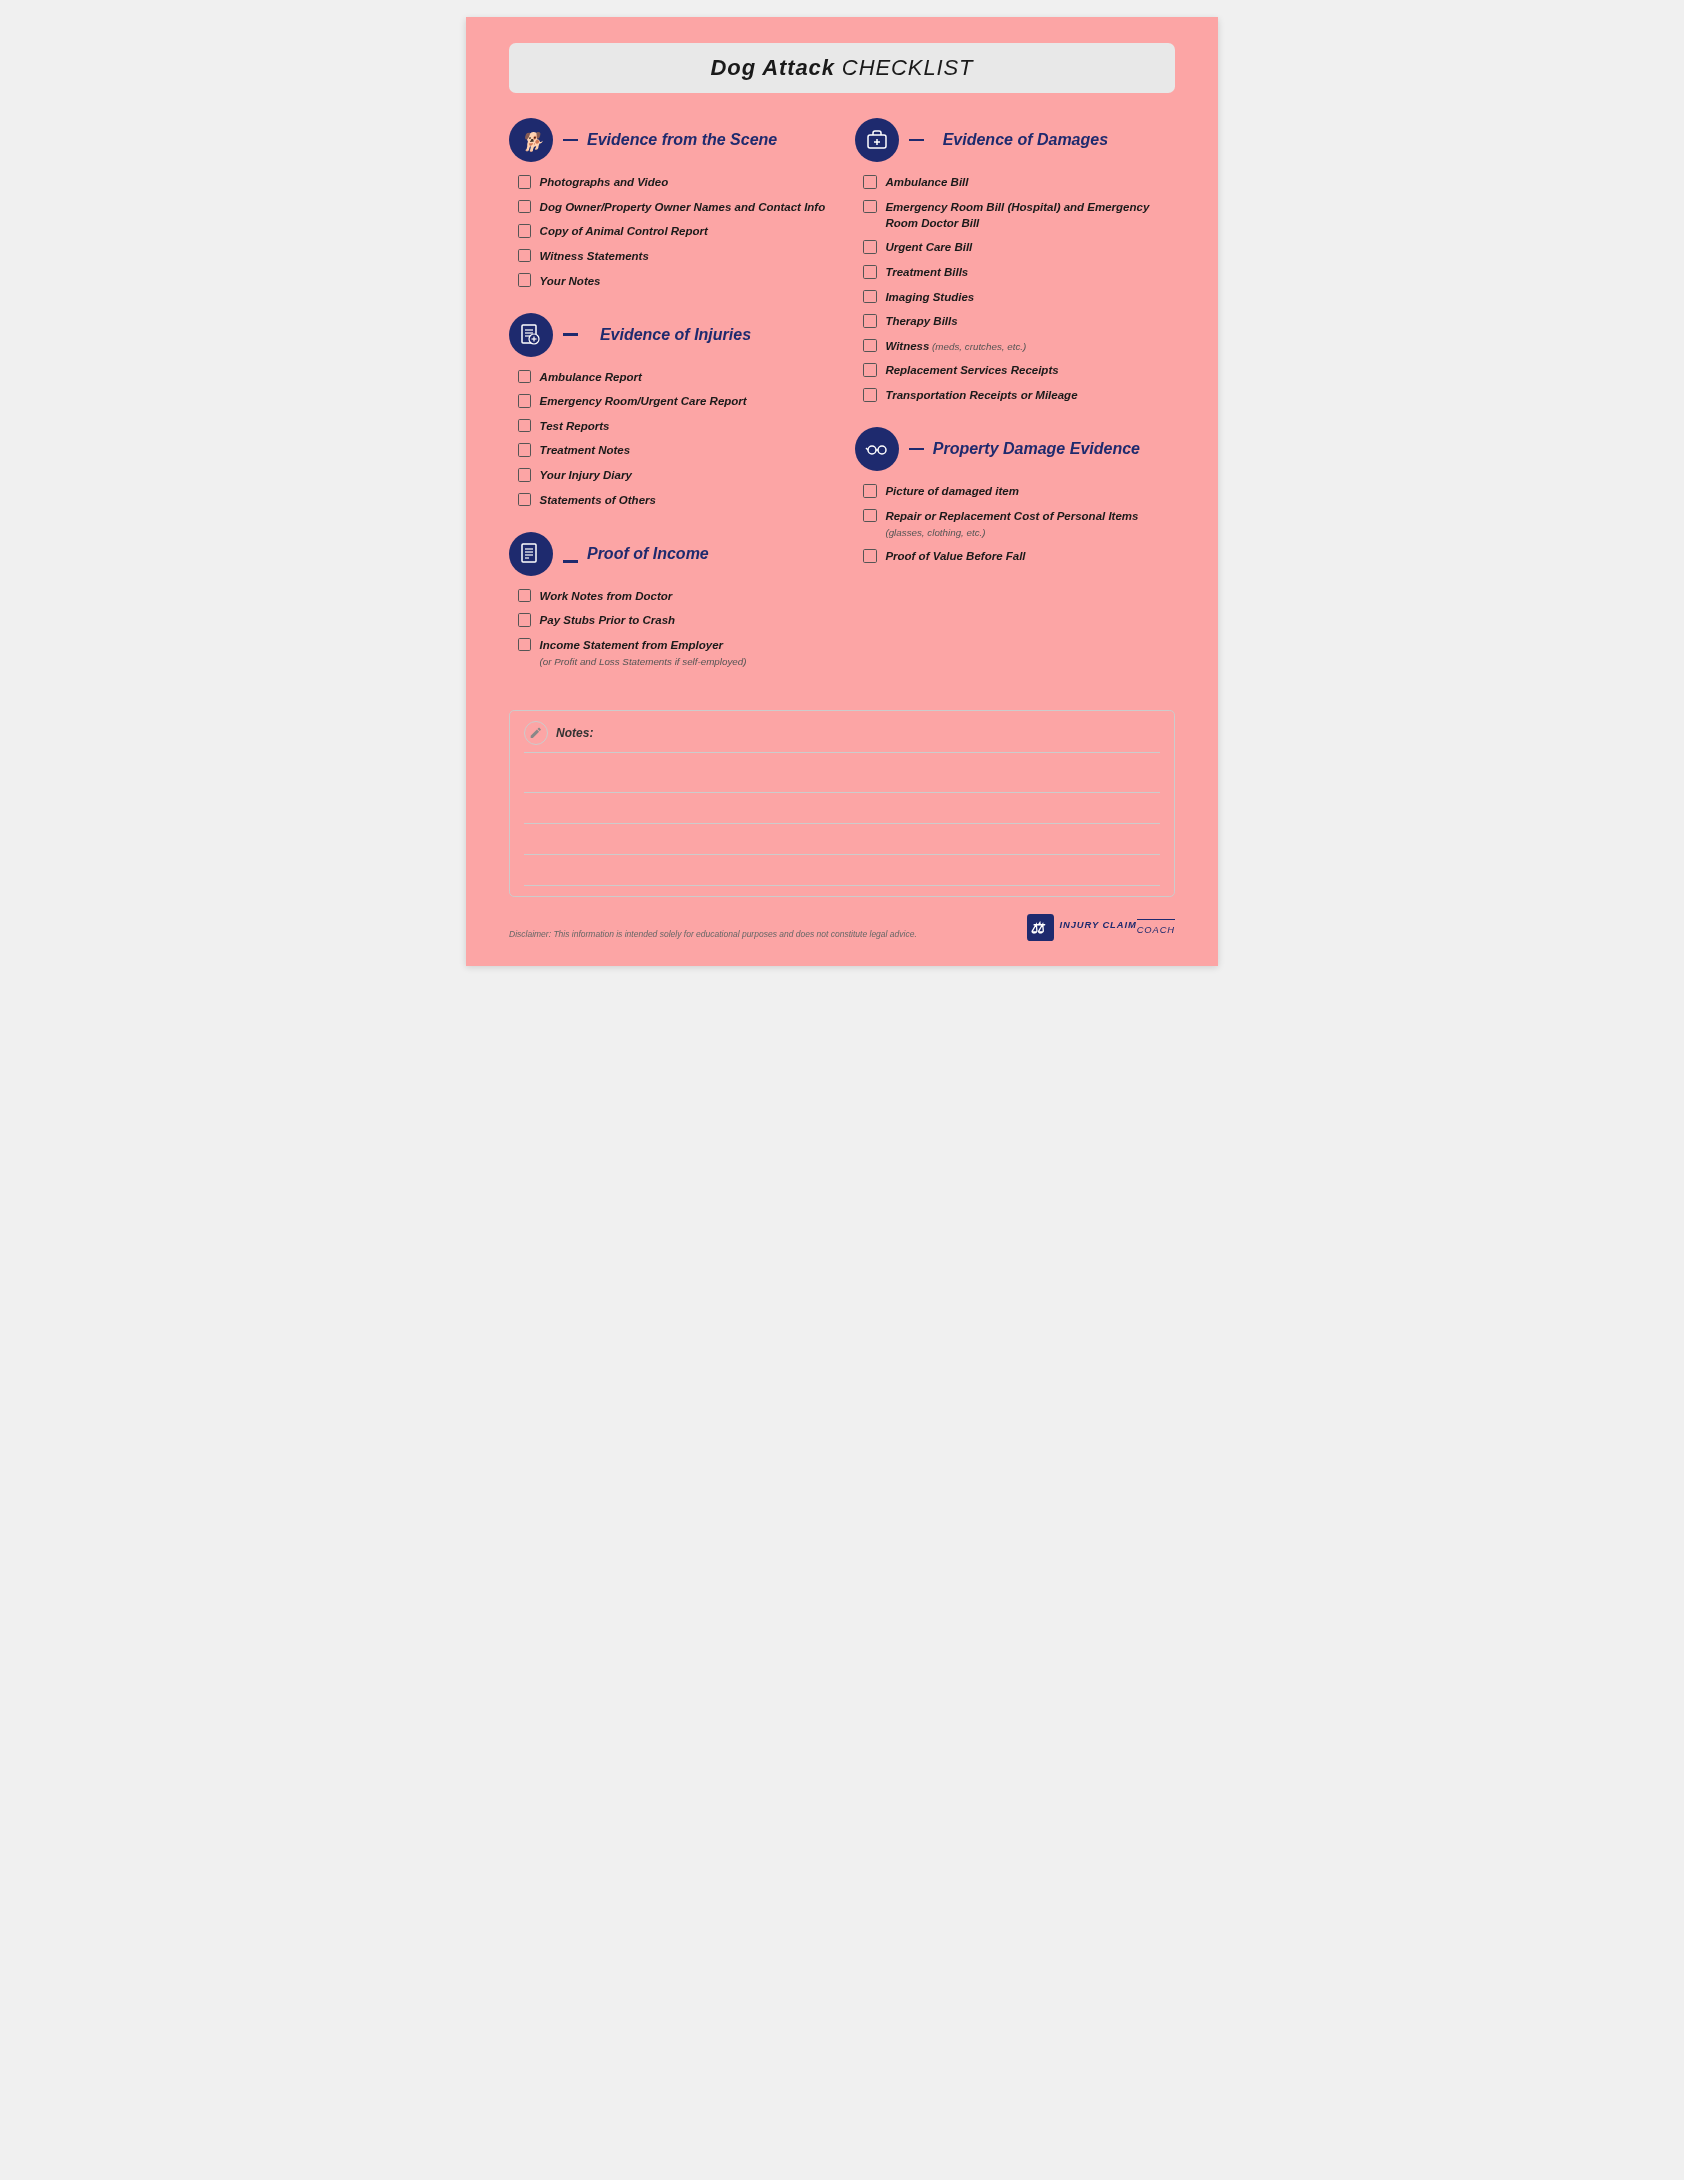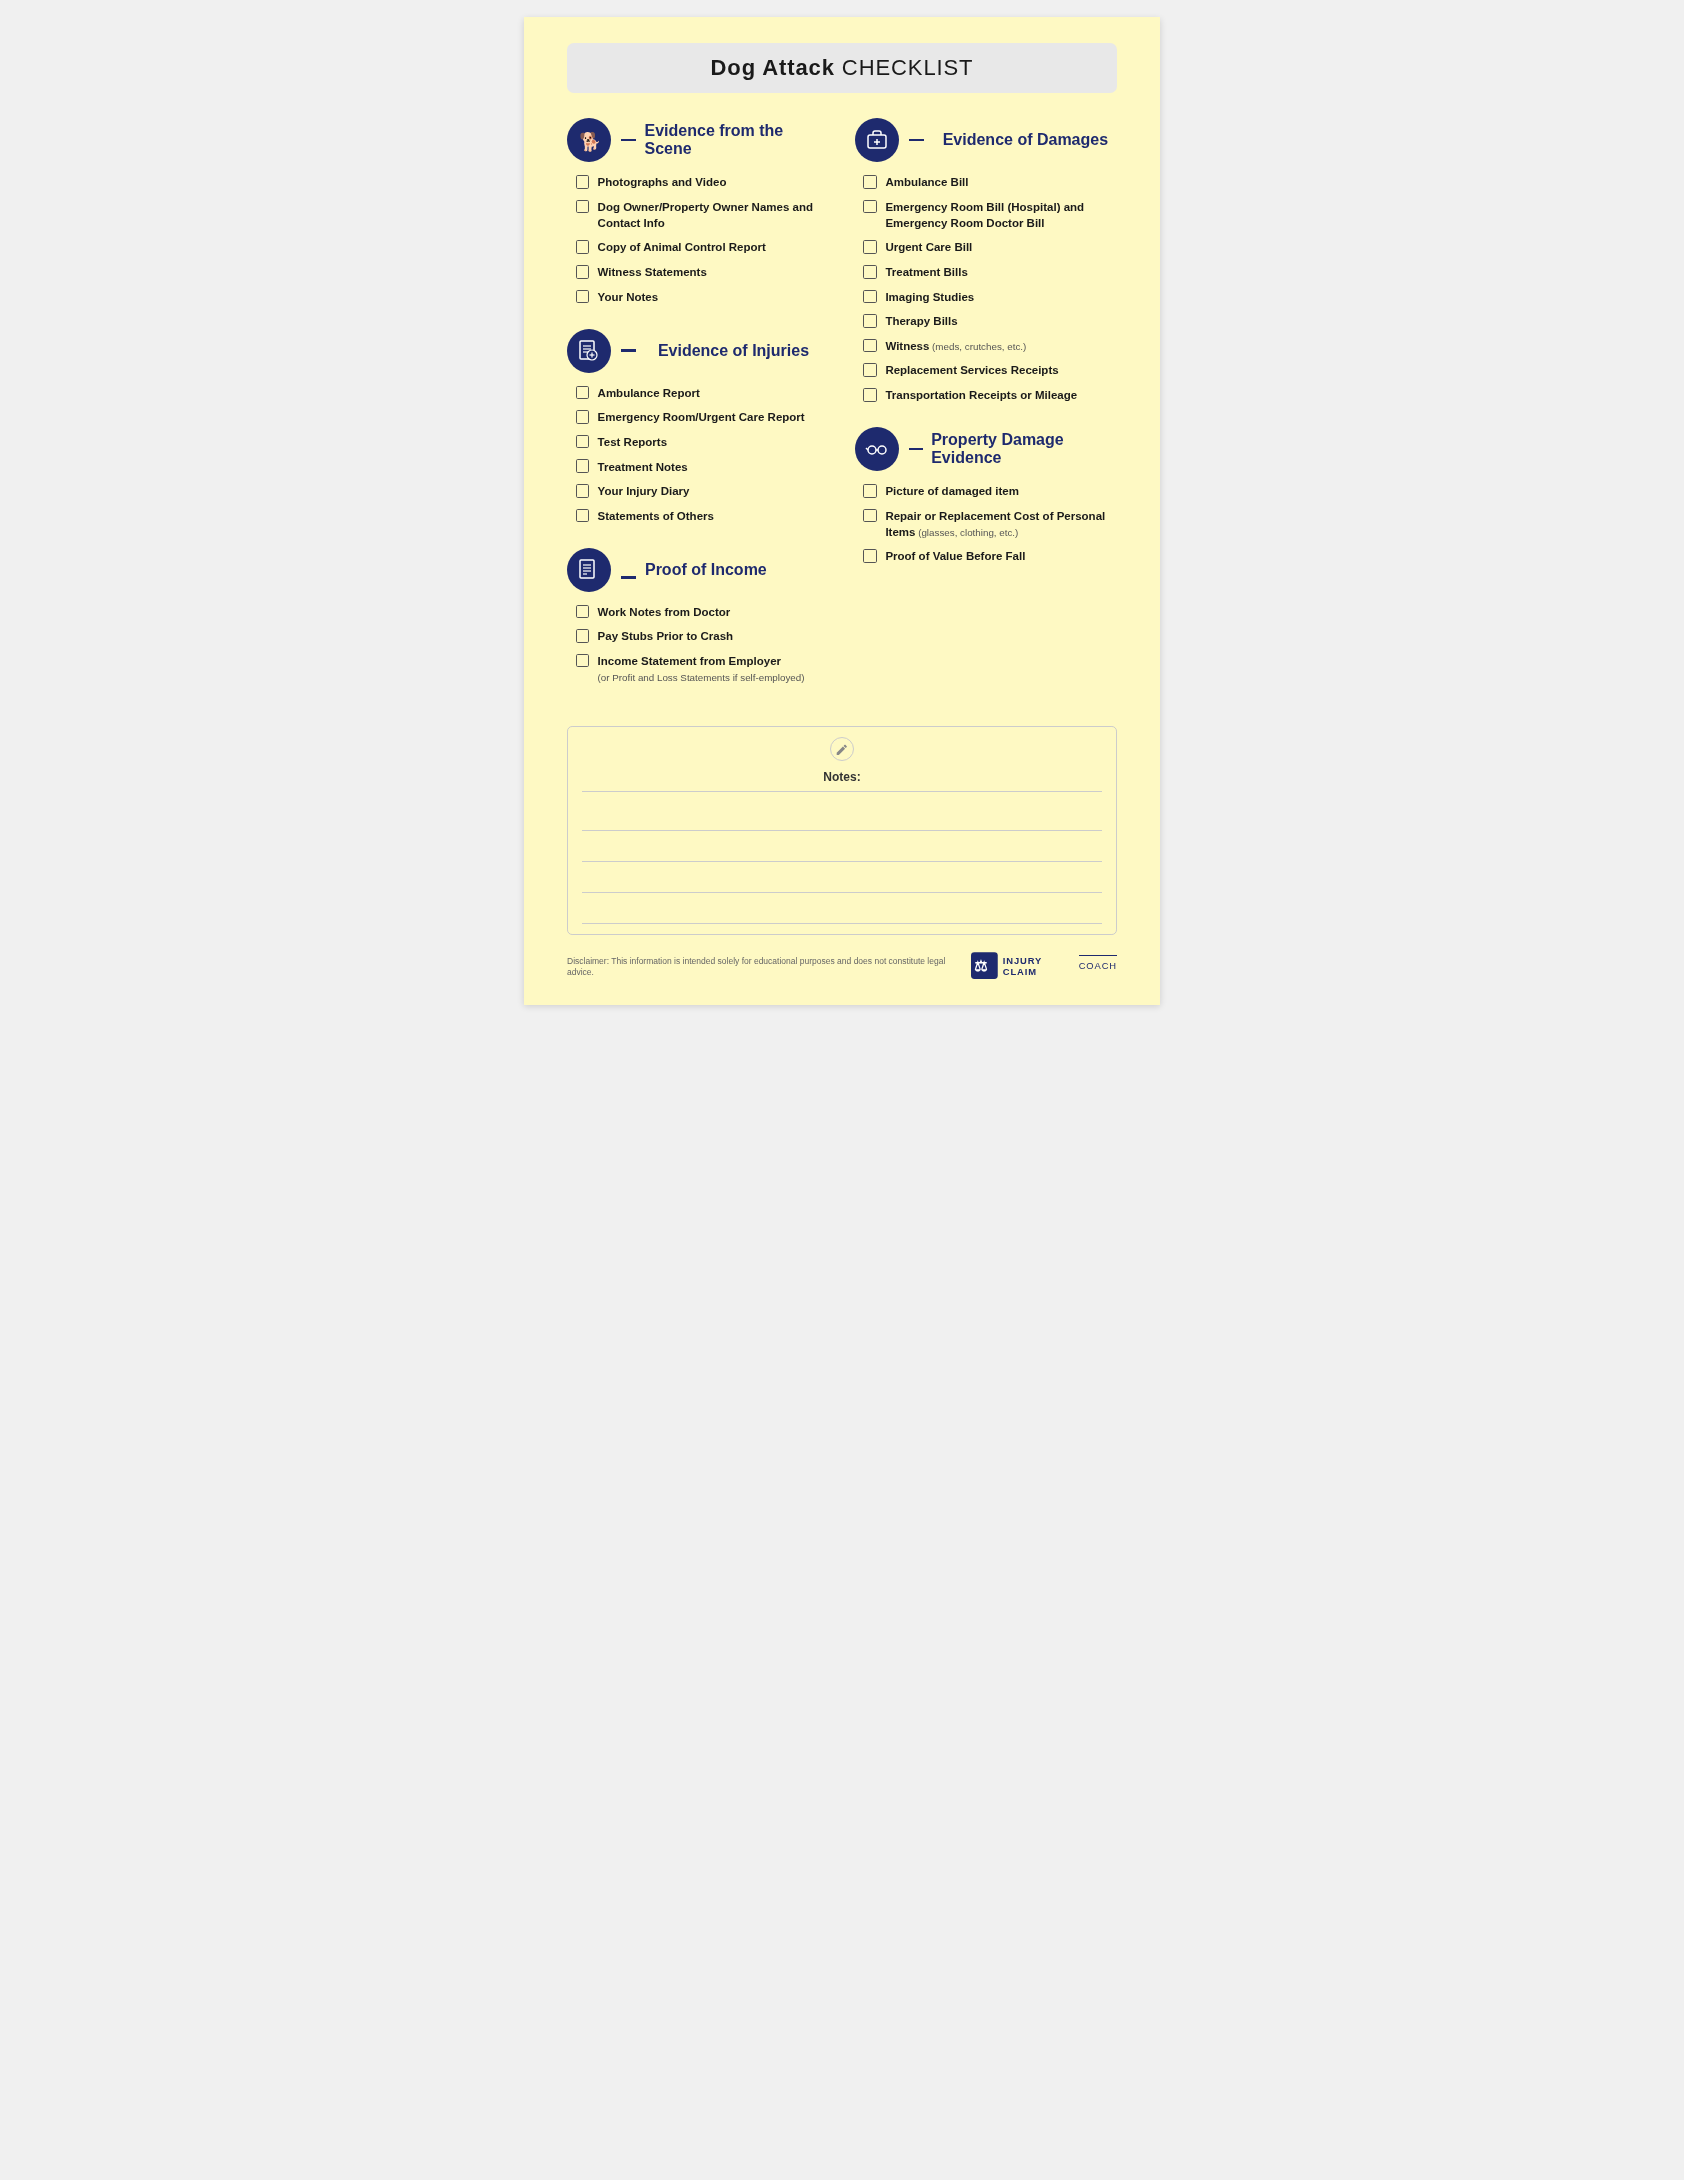--- a/index.html
+++ b/index.html
@@ -6,24 +6,25 @@
 
     body {
       background: #f0f0f0;
       font-family: Arial, sans-serif;
       display: flex;
       justify-content: center;
       padding: 17px;
     }
 
     .page {
-      background: #fef9c3;
-      width: 636px;
+      background: #fca5a5;
+      width: 752px;
       padding: 25.6px 43px 25.6px 43px;
       box-shadow: 0 1.7px 6.8px rgba(0,0,0,0.15);
+      font-style: italic;
     }
 
     .title-bar {
       background: #e8e8e8;
       border-radius: 6.8px;
       text-align: center;
       padding: 12px 17px;
       margin-bottom: 25.6px;
     }
 
@@ -129,21 +130,20 @@
       margin-bottom: 8.5px;
     }
 
     .notes-header {
       display: flex;
       align-items: center;
       gap: 8.5px;
       margin-bottom: 6.8px;
       padding-bottom: 6.8px;
       border-bottom: 0.9px solid #ccc;
-      flex-direction: column;
     }
 
     .notes-icon-wrap {
       width: 24px;
       height: 24px;
       border-radius: 50%;
       border: 0.9px solid #ccc;
       display: flex;
       align-items: center;
       justify-content: center;

